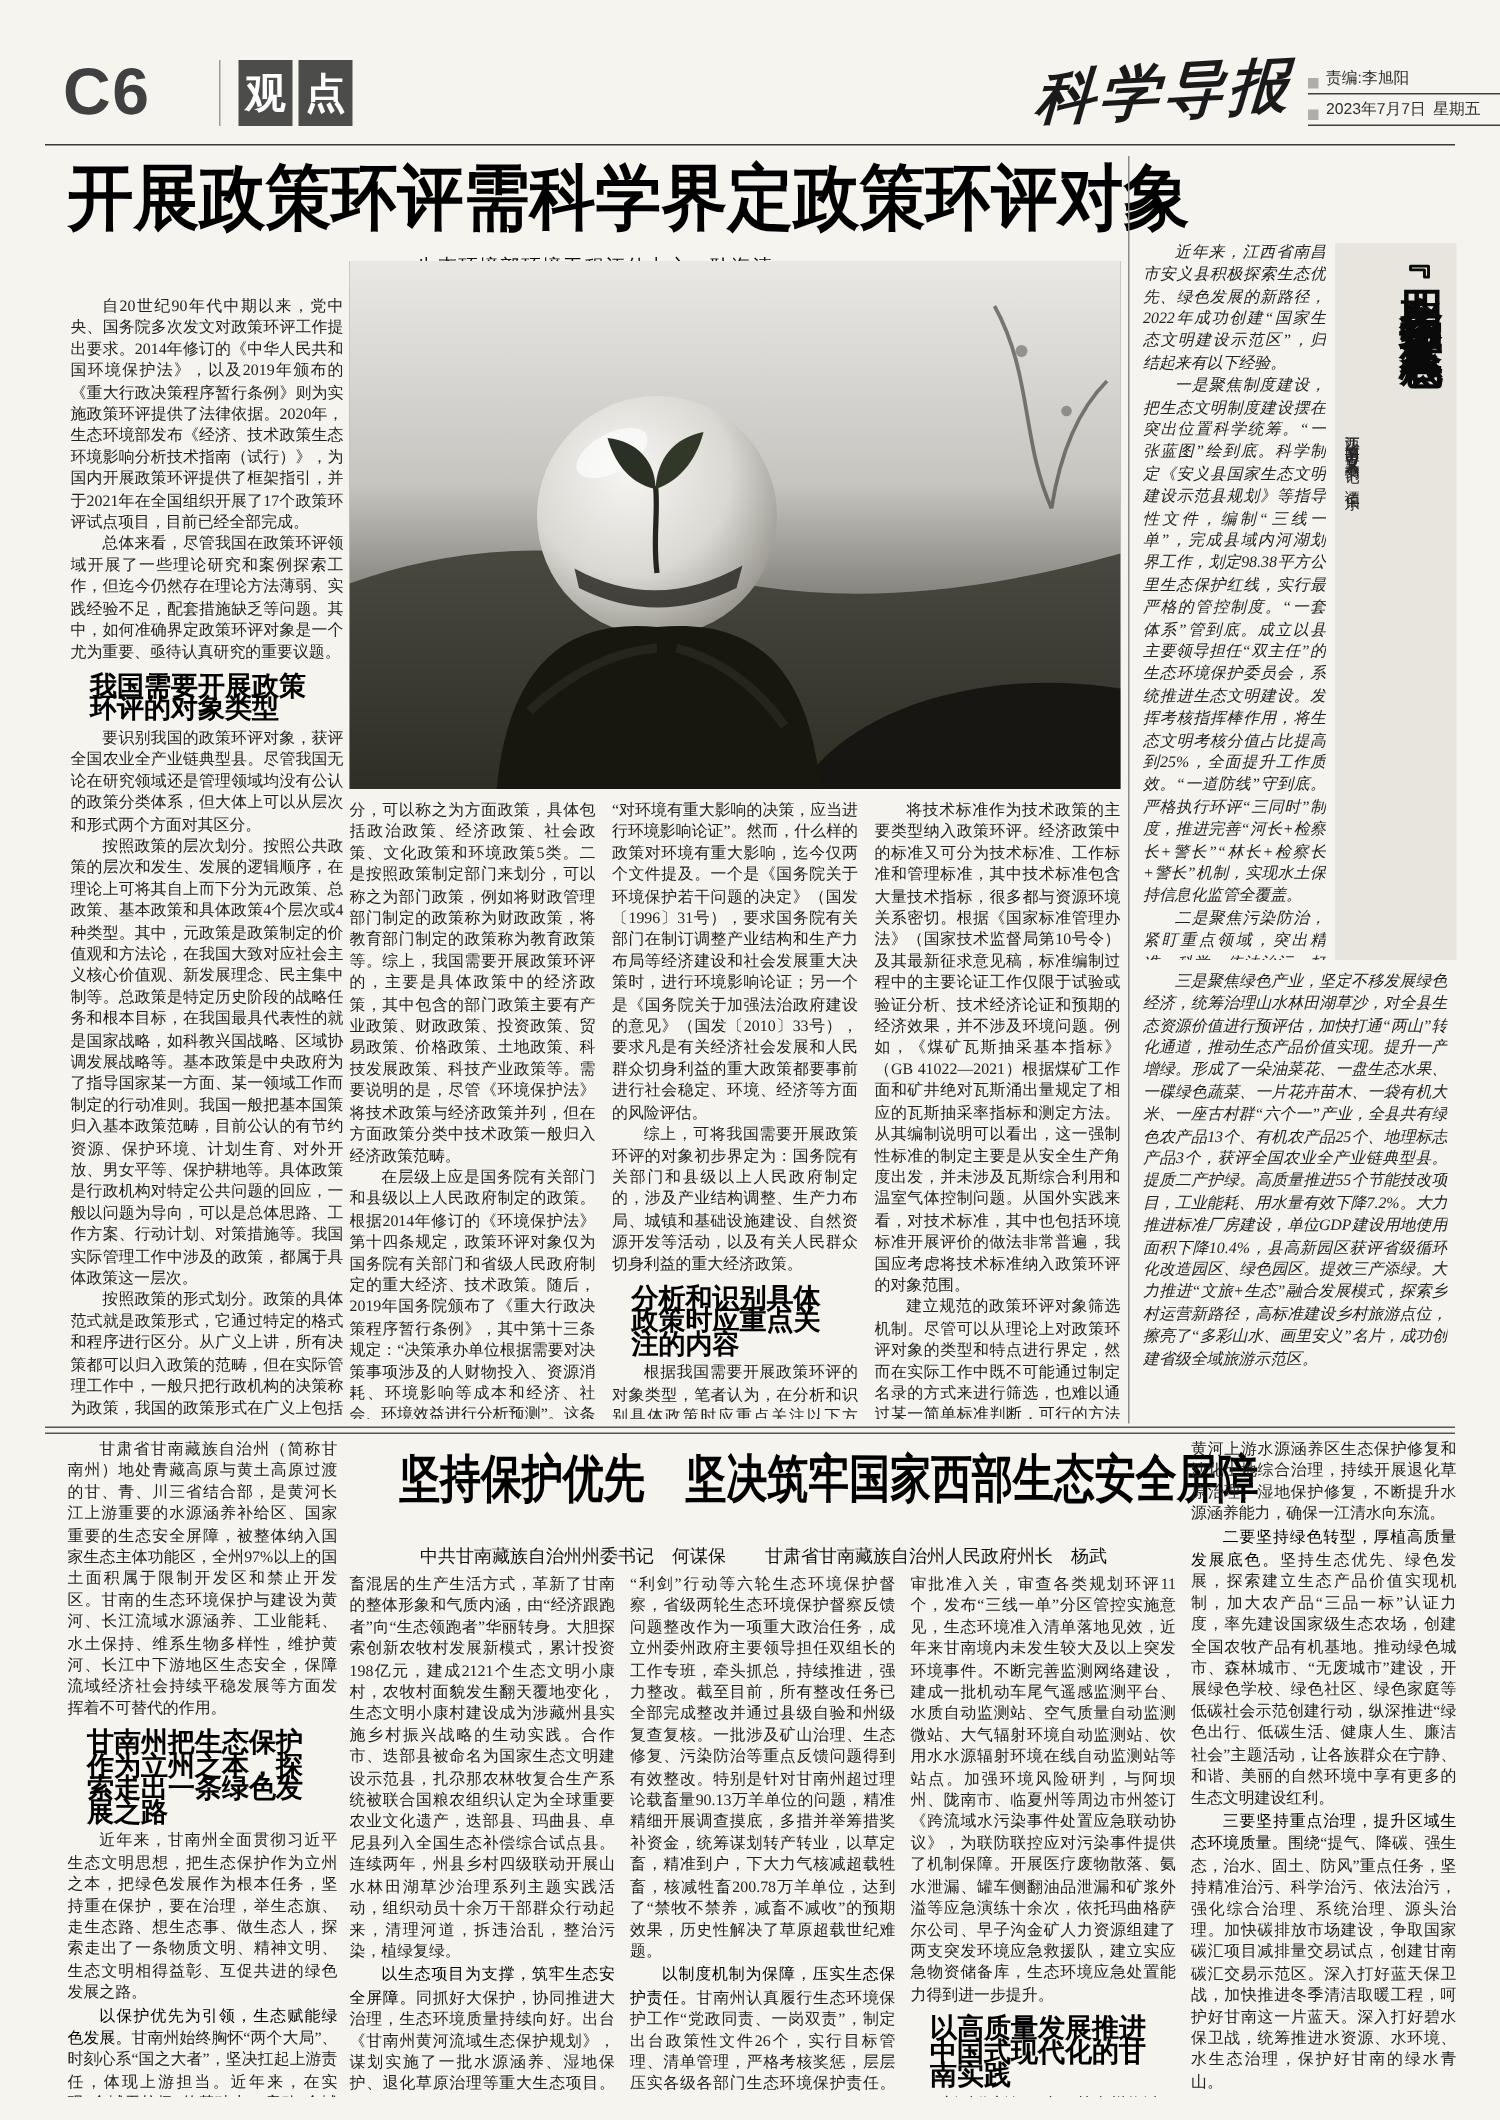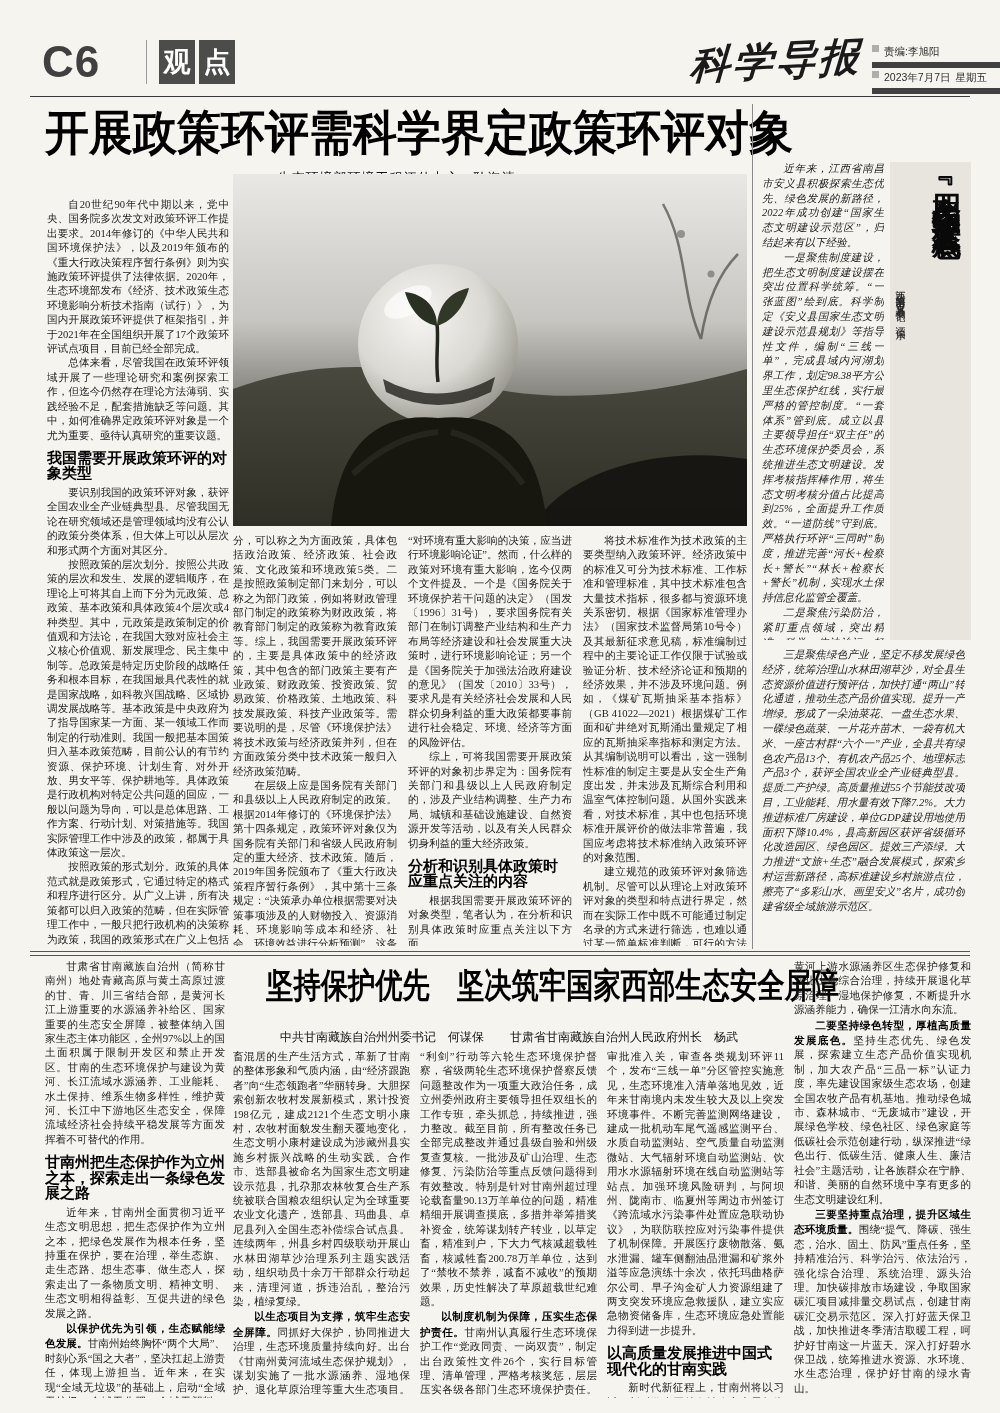--- a/index.html
+++ b/index.html
@@ -11,29 +11,29 @@
   .hdr{position:absolute;left:30px;top:36px;right:30px;height:60px;border-bottom:1.5px solid #3a3a3a}
   .edition{position:absolute;left:12px;top:0;font-family:"Liberation Sans",sans-serif;font-weight:700;
            font-size:44px;line-height:52px;color:#404040;letter-spacing:1px}
   .badges{position:absolute;left:116px;top:4px;display:flex;gap:4px;padding-left:12px;border-left:1px solid #9a9a9a}
   .badge{width:36px;height:44px;background:#4c4c4b;color:#fff;font-family:"Liberation Sans",sans-serif;
          font-weight:700;font-size:27px;display:flex;align-items:center;justify-content:center}
   .masthead{position:absolute;left:660px;top:2px;font-size:40px;font-weight:700;font-style:italic;
             letter-spacing:3px;color:#1a1a1a;transform:rotate(-3deg) skewX(-6deg);transform-origin:left center}
   .meta{position:absolute;left:842px;top:6px;width:128px;font-family:"Liberation Sans",sans-serif;
         font-size:10.5px;color:#2e2e2e}
-  .meta-line{display:flex;align-items:flex-start;gap:5px;padding:3px 0;border-bottom:6px solid #404040}
+  .meta-line{display:flex;align-items:flex-end;gap:5px;padding:3px 0;border-bottom:1px solid #404040}
   .sq{width:7px;height:7px;background:#b0aeaa;display:inline-block;flex:none}
 
   
   .para{margin:0;text-indent:2em;font-size:10.6px;line-height:14.4px;color:#222;text-align:justify}
   .para.noindent{text-indent:0}
-  .para.subhead{text-indent:0;font-family:"Liberation Sans",sans-serif;font-weight:700;font-size:15px;
-                line-height:15.5px;margin:7px 0 5px;color:#000;text-align:left}
-  .para b{font-family:"Liberation Sans",sans-serif;font-weight:700;color:#000}
+  .para.subhead{text-indent:0;font-family:"Liberation Sans",sans-serif;font-weight:700;font-size:18px;
+                line-height:15.5px;margin:7px 13px 5px;color:#000;text-align:left}
+  .para b{font-family:"Liberation Sans",sans-serif;font-weight:400;color:#000}
 
   
   .main-article{position:absolute;left:45px;top:104px;width:703px;height:845px}
   .main-headline{margin:2px 0 0;text-align:center;font-family:"Liberation Sans",sans-serif;font-weight:900;
                  font-size:44px;line-height:50px;letter-spacing:0;color:#000;white-space:nowrap;
                  transform:scaleY(1.08);transform-origin:top center}
   .main-byline{text-align:center;font-size:13px;margin-top:13px;color:#111;letter-spacing:1px}
   .photo{position:absolute;left:188px;top:70px;width:514px;height:352px;margin:0;background:#888}
   .mcol{position:absolute;overflow:hidden}
   .c1{left:2px;top:94px;width:182px;height:748px}

